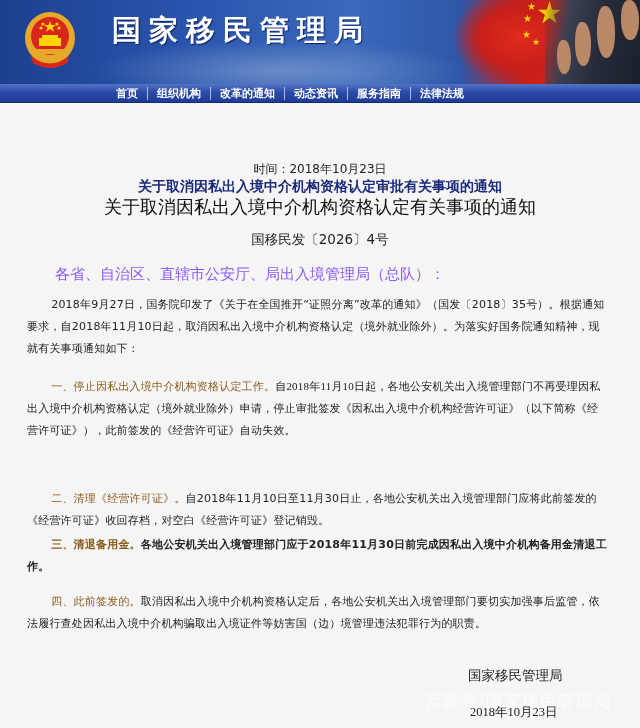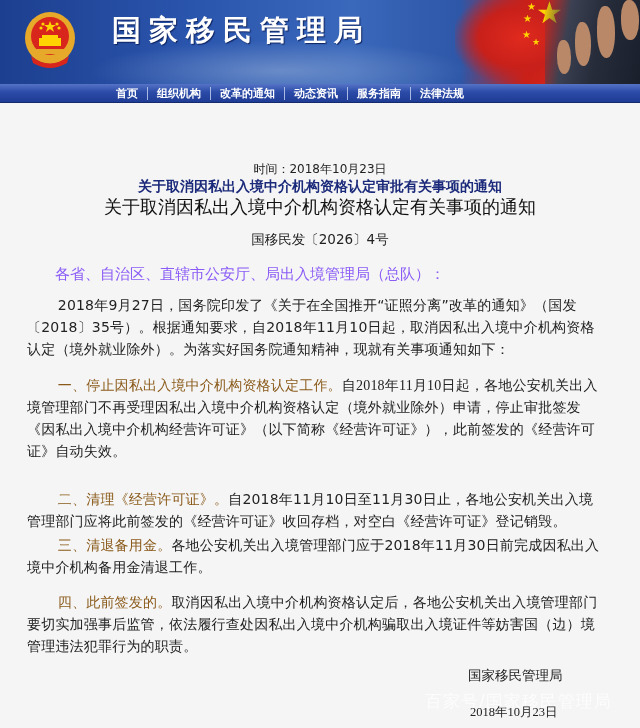--- a/index.html
+++ b/index.html
@@ -67,21 +67,21 @@
     font-size: 18px; color: #111; font-family: "DejaVu Sans", sans-serif;
   }
   .doc-number {
     position: absolute; left: 0; width: 640px; top: 231px; text-align: center;
     font-size: 13.5px; color: #222;
   }
   .addressee {
     position: absolute; left: 27px; top: 265px; font-size: 15px; color: #8b5cf6; margin-left: 28px;
   }
   .para {
-    position: absolute; left: 27px; width: 580px; font-size: 14px; color: #222; line-height: 22px;
+    position: absolute; left: 27px; width: 580px; font-size: 11px; color: #222; line-height: 22px;
     text-indent: 2.2em; letter-spacing: 0.2px;
   }
   .para .lead { color: #8a5a1a; }
   .signature {
     position: absolute; left: 468px; top: 667px; font-size: 13.5px; color: #222;
   }
   .sig-date {
     position: absolute; left: 470px; top: 704px; font-size: 12.5px; color: #222;
     font-family: "Liberation Serif", serif;
   }
@@ -151,21 +151,21 @@
 
 <p class="para" style="top:294px;">
   <span></span><span>2018年9月27日，国务院印发了《关于在全国推开“证照分离”改革的通知》（国发〔2018〕35号）。根据通知要求，自2018年11月10日起，取消因私出入境中介机构资格认定（境外就业除外）。为落实好国务院通知精神，现就有关事项通知如下：</span>
 </p>
 <p class="para" style="top:375px;font-family:Liberation Serif, serif;">
   <span class="lead">一、停止因私出入境中介机构资格认定工作。</span><span>自2018年11月10日起，各地公安机关出入境管理部门不再受理因私出入境中介机构资格认定（境外就业除外）申请，停止审批签发《因私出入境中介机构经营许可证》（以下简称《经营许可证》），此前签发的《经营许可证》自动失效。</span>
 </p>
 <p class="para" style="top:477px;margin-top:11px;">
   <span class="lead">二、清理《经营许可证》。</span><span>自2018年11月10日至11月30日止，各地公安机关出入境管理部门应将此前签发的《经营许可证》收回存档，对空白《经营许可证》登记销毁。</span>
 </p>
-<p class="para" style="top:534px;">
+<p class="para" style="top:534px;font-weight:bold;">
   <span class="lead">三、清退备用金。</span><span>各地公安机关出入境管理部门应于2018年11月30日前完成因私出入境中介机构备用金清退工作。</span>
 </p>
 <p class="para" style="top:591px;">
   <span class="lead">四、此前签发的。</span><span>取消因私出入境中介机构资格认定后，各地公安机关出入境管理部门要切实加强事后监管，依法履行查处因私出入境中介机构骗取出入境证件等妨害国（边）境管理违法犯罪行为的职责。</span>
 </p>
 
 <div class="signature">国家移民管理局</div>
 <div class="watermark">百家号/国家移民管理局</div>
 <div class="sig-date">2018年10月23日</div>
 

